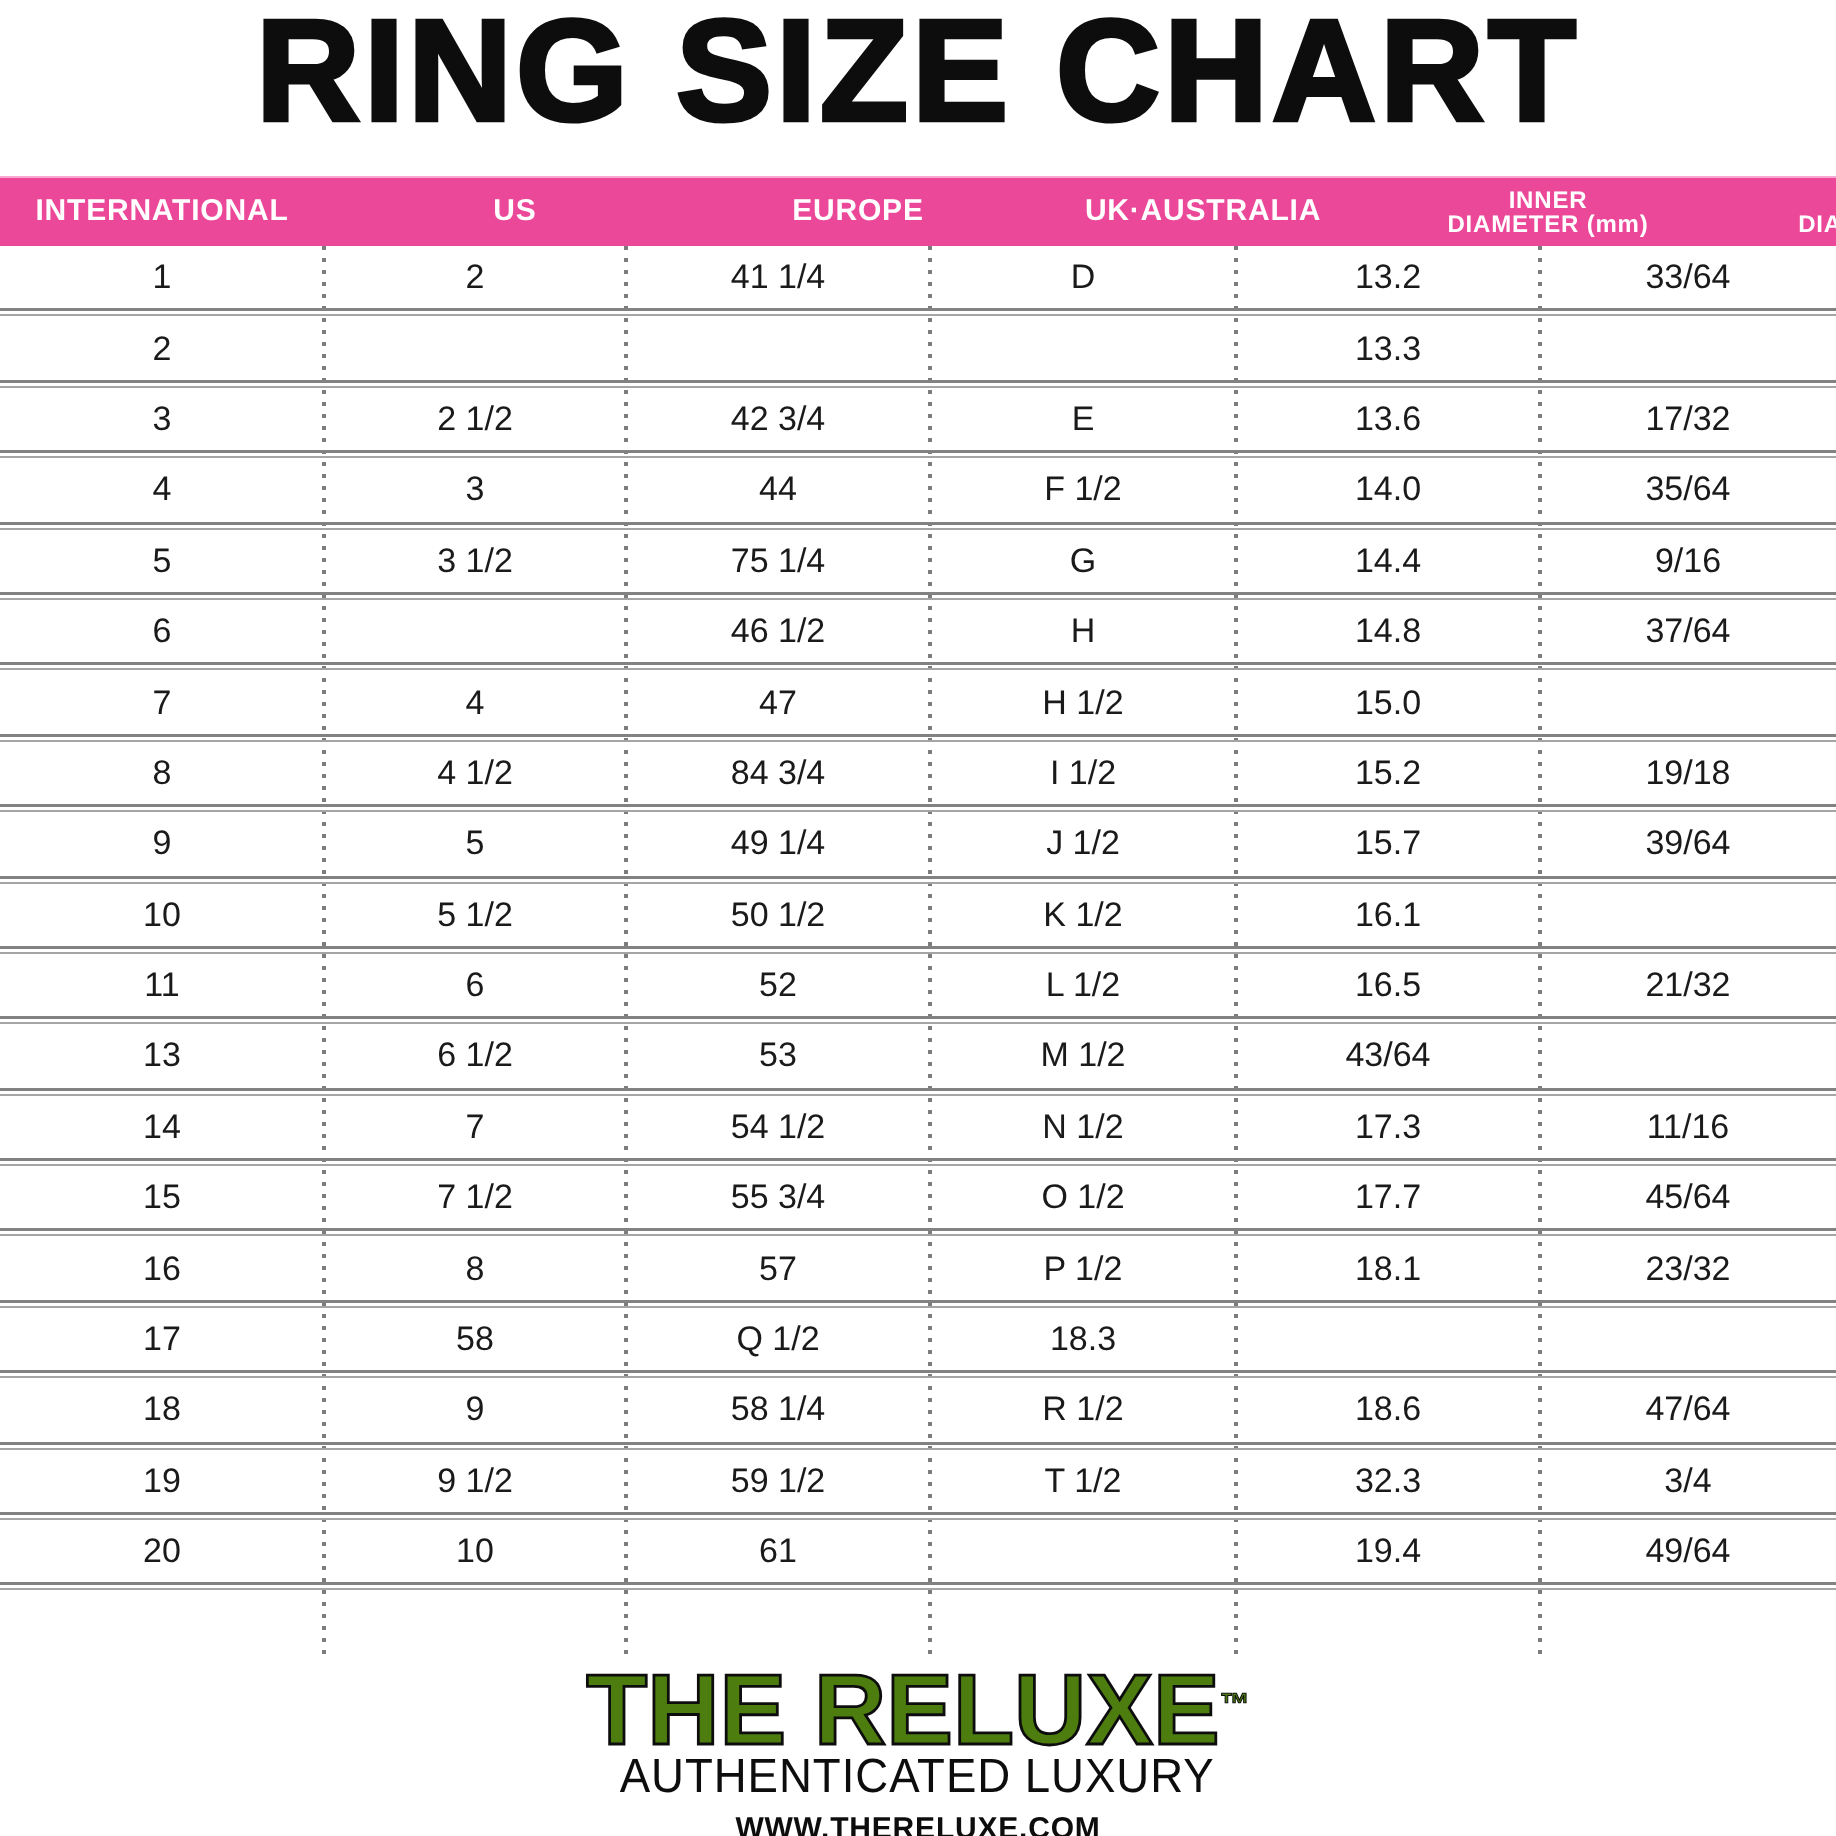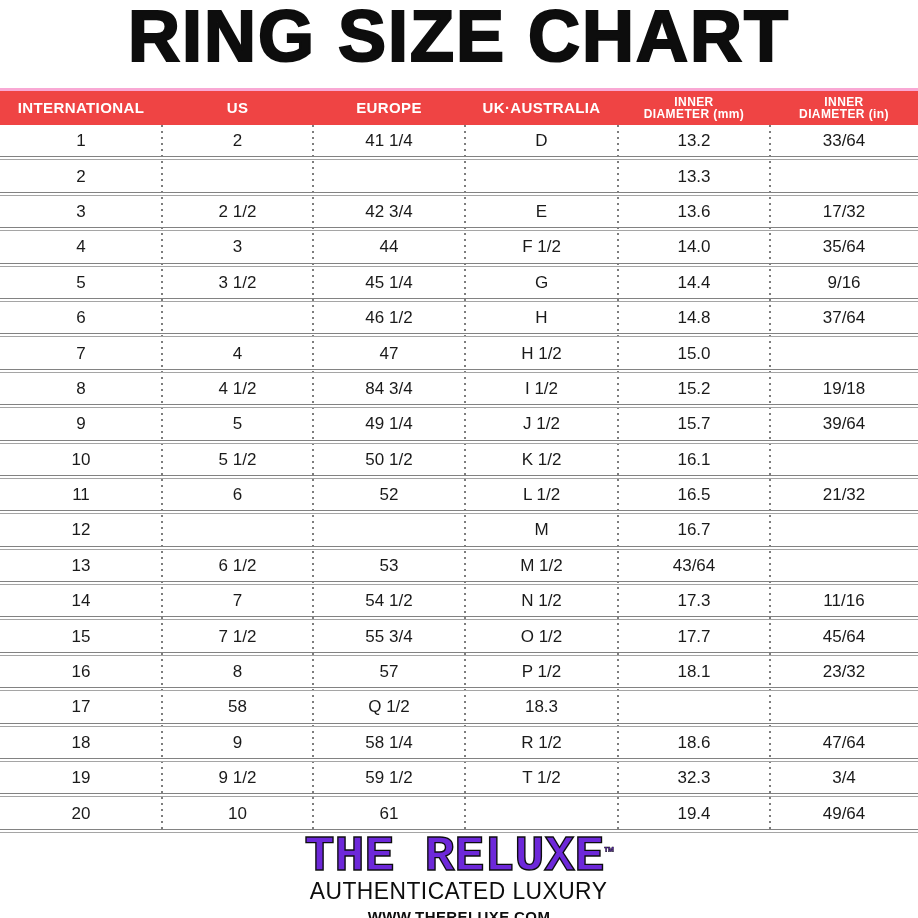--- a/index.html
+++ b/index.html
@@ -30,25 +30,26 @@
     letter-spacing: 2px;
     color: #0d0d0d;
     -webkit-text-stroke: 2.2px #0d0d0d;
     white-space: nowrap;
     line-height: 1;
   }
 
   
   .header-bar {
     height: 34px;
-    background: #ef4444;
-    border-top: 3px solid #f9a8d4;
+    background: #ec4899;
+    border-top: 1px solid #f9a8d4;
     display: grid;
     grid-template-columns: 162px 151px 152px 153px 152px 148px;
     align-items: center;
+    gap: 20px;
   }
   .header-cell {
     text-align: center;
     color: #ffffff;
     font-weight: bold;
     font-size: 15px;
     letter-spacing: 0.4px;
     line-height: 1.05;
   }
   .header-cell.two-line { font-size: 12px; }
@@ -113,24 +114,23 @@
     display: flex;
     flex-direction: column;
     align-items: center;
     justify-content: flex-start;
     padding-top: 2px;
   }
   .brand-line {
     font-size: 50px;
     font-weight: bold;
     -webkit-text-stroke: 1.4px #0d0d0d;
-    color: #6d28d9;
+    color: #4d7c0f;
     line-height: 44px;
     white-space: nowrap;
-    font-family: Liberation Mono, monospace;
   }
   .brand-tm {
     font-size: 15px;
     vertical-align: top;
     position: relative;
     top: -2px;
     -webkit-text-stroke: 0.5px #0d0d0d;
   }
   .tagline {
     font-size: 24px;
@@ -208,21 +208,21 @@
         <div class="cell">4</div>
         <div class="cell">3</div>
         <div class="cell">44</div>
         <div class="cell">F 1/2</div>
         <div class="cell">14.0</div>
         <div class="cell">35/64</div>
       </div>
       <div class="row">
         <div class="cell">5</div>
         <div class="cell">3 1/2</div>
-        <div class="cell">45 1/4</div>
+        <div class="cell">75 1/4</div>
         <div class="cell">G</div>
         <div class="cell">14.4</div>
         <div class="cell">9/16</div>
       </div>
       <div class="row">
         <div class="cell">6</div>
         <div class="cell"></div>
         <div class="cell">46 1/2</div>
         <div class="cell">H</div>
         <div class="cell">14.8</div>
@@ -261,28 +261,20 @@
       </div>
       <div class="row">
         <div class="cell">11</div>
         <div class="cell">6</div>
         <div class="cell">52</div>
         <div class="cell">L 1/2</div>
         <div class="cell">16.5</div>
         <div class="cell">21/32</div>
       </div>
       <div class="row">
-        <div class="cell">12</div>
-        <div class="cell"></div>
-        <div class="cell"></div>
-        <div class="cell">M</div>
-        <div class="cell">16.7</div>
-        <div class="cell"></div>
-      </div>
-      <div class="row">
         <div class="cell">13</div>
         <div class="cell">6 1/2</div>
         <div class="cell">53</div>
         <div class="cell">M 1/2</div>
         <div class="cell">43/64</div>
       </div>
       <div class="row">
         <div class="cell">14</div>
         <div class="cell">7</div>
         <div class="cell">54 1/2</div>

